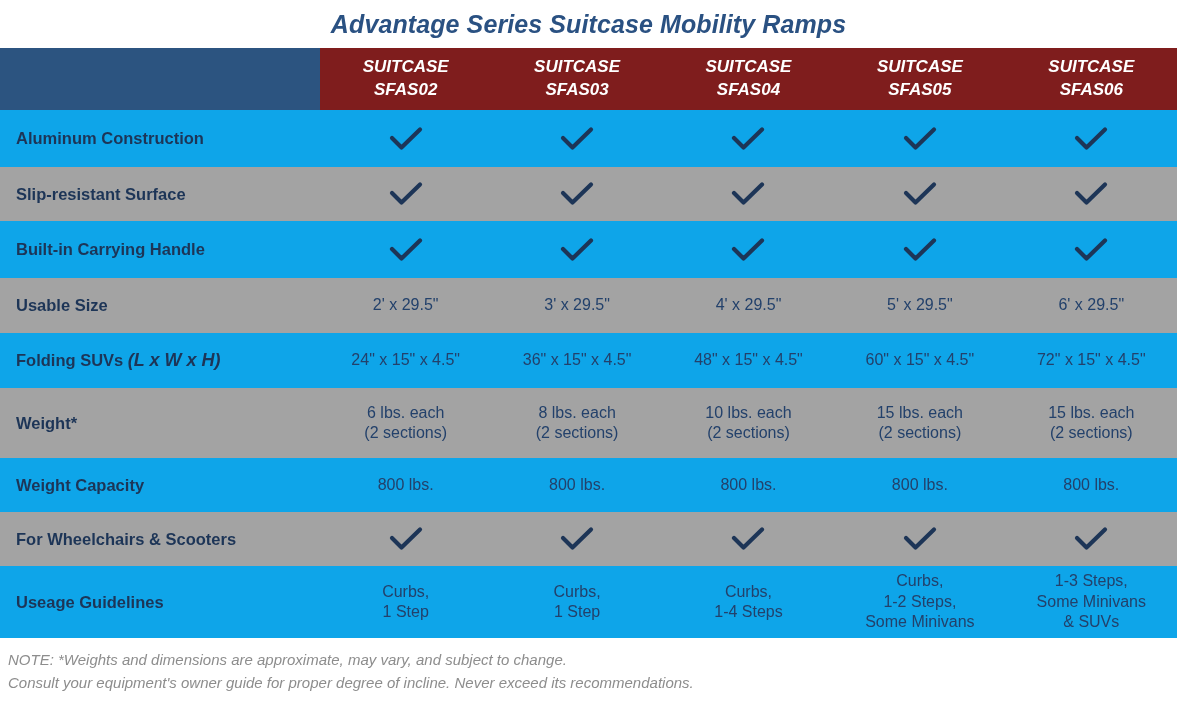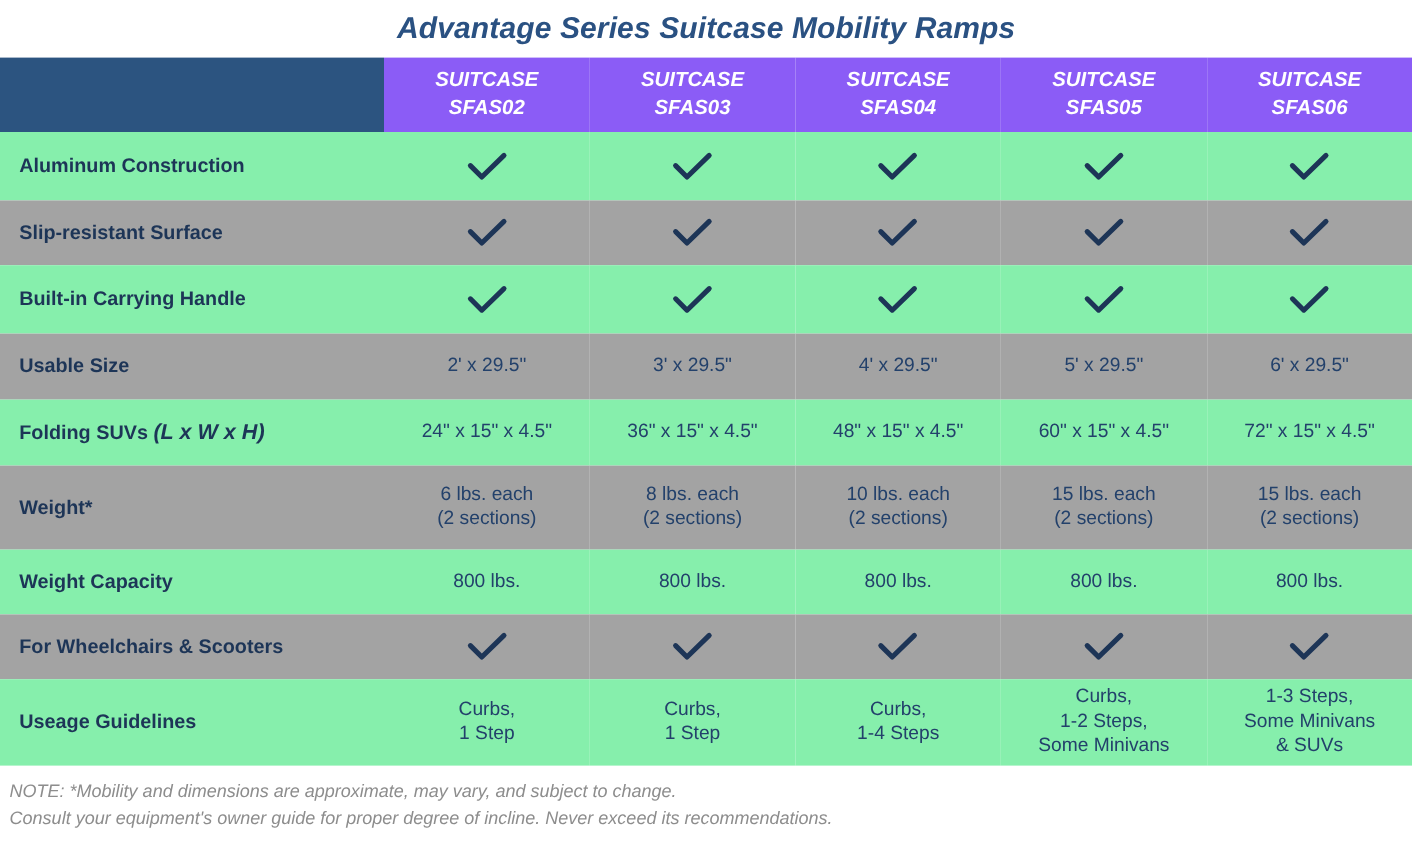--- a/index.html
+++ b/index.html
@@ -37,38 +37,38 @@
   
   .spec-table {
     width: 1177px;
     border-collapse: collapse;
     table-layout: fixed;
   }
   .spec-table col.label-col { width: 320px; }
   .spec-table col.data-col  { width: 171.4px; }
 
   thead th {
-    background: #8b5cf6;
+    background: #7f1d1d;
     color: #ffffff;
     font-size: 17px;
     font-weight: bold;
     font-style: italic;
     text-align: center;
     padding: 0;
     height: 62px;
     vertical-align: middle;
     line-height: 1.35;
   }
   thead th.corner {
     background: #2c5480;
   }
   thead th .hdr-l1 { display: block; }
   thead th .hdr-l2 { display: block; }
 
-  tbody tr.row-light td { background: #86efac; }
+  tbody tr.row-light td { background: #0ea5e9; }
   tbody tr.row-dark  td { background: #a3a3a3; }
 
   tbody td {
     padding: 0;
     vertical-align: middle;
     border: 0;
   }
 
   td.rowlabel {
     font-size: 16.5px;
@@ -326,17 +326,17 @@
           <td class="cell">
             <span class="ln">1-3 Steps,</span>
             <span class="ln">Some Minivans</span>
             <span class="ln">&amp; SUVs</span>
           </td>
         </tr>
       </tbody>
   </table>
 
   <div class="note">
-    <div>NOTE: *Mobility and dimensions are approximate, may vary, and subject to change.</div>
+    <div>NOTE: *Weights and dimensions are approximate, may vary, and subject to change.</div>
     <div>Consult your equipment's owner guide for proper degree of incline. Never exceed its recommendations.</div>
   </div>
 
 </div>
 
 </body></html>

